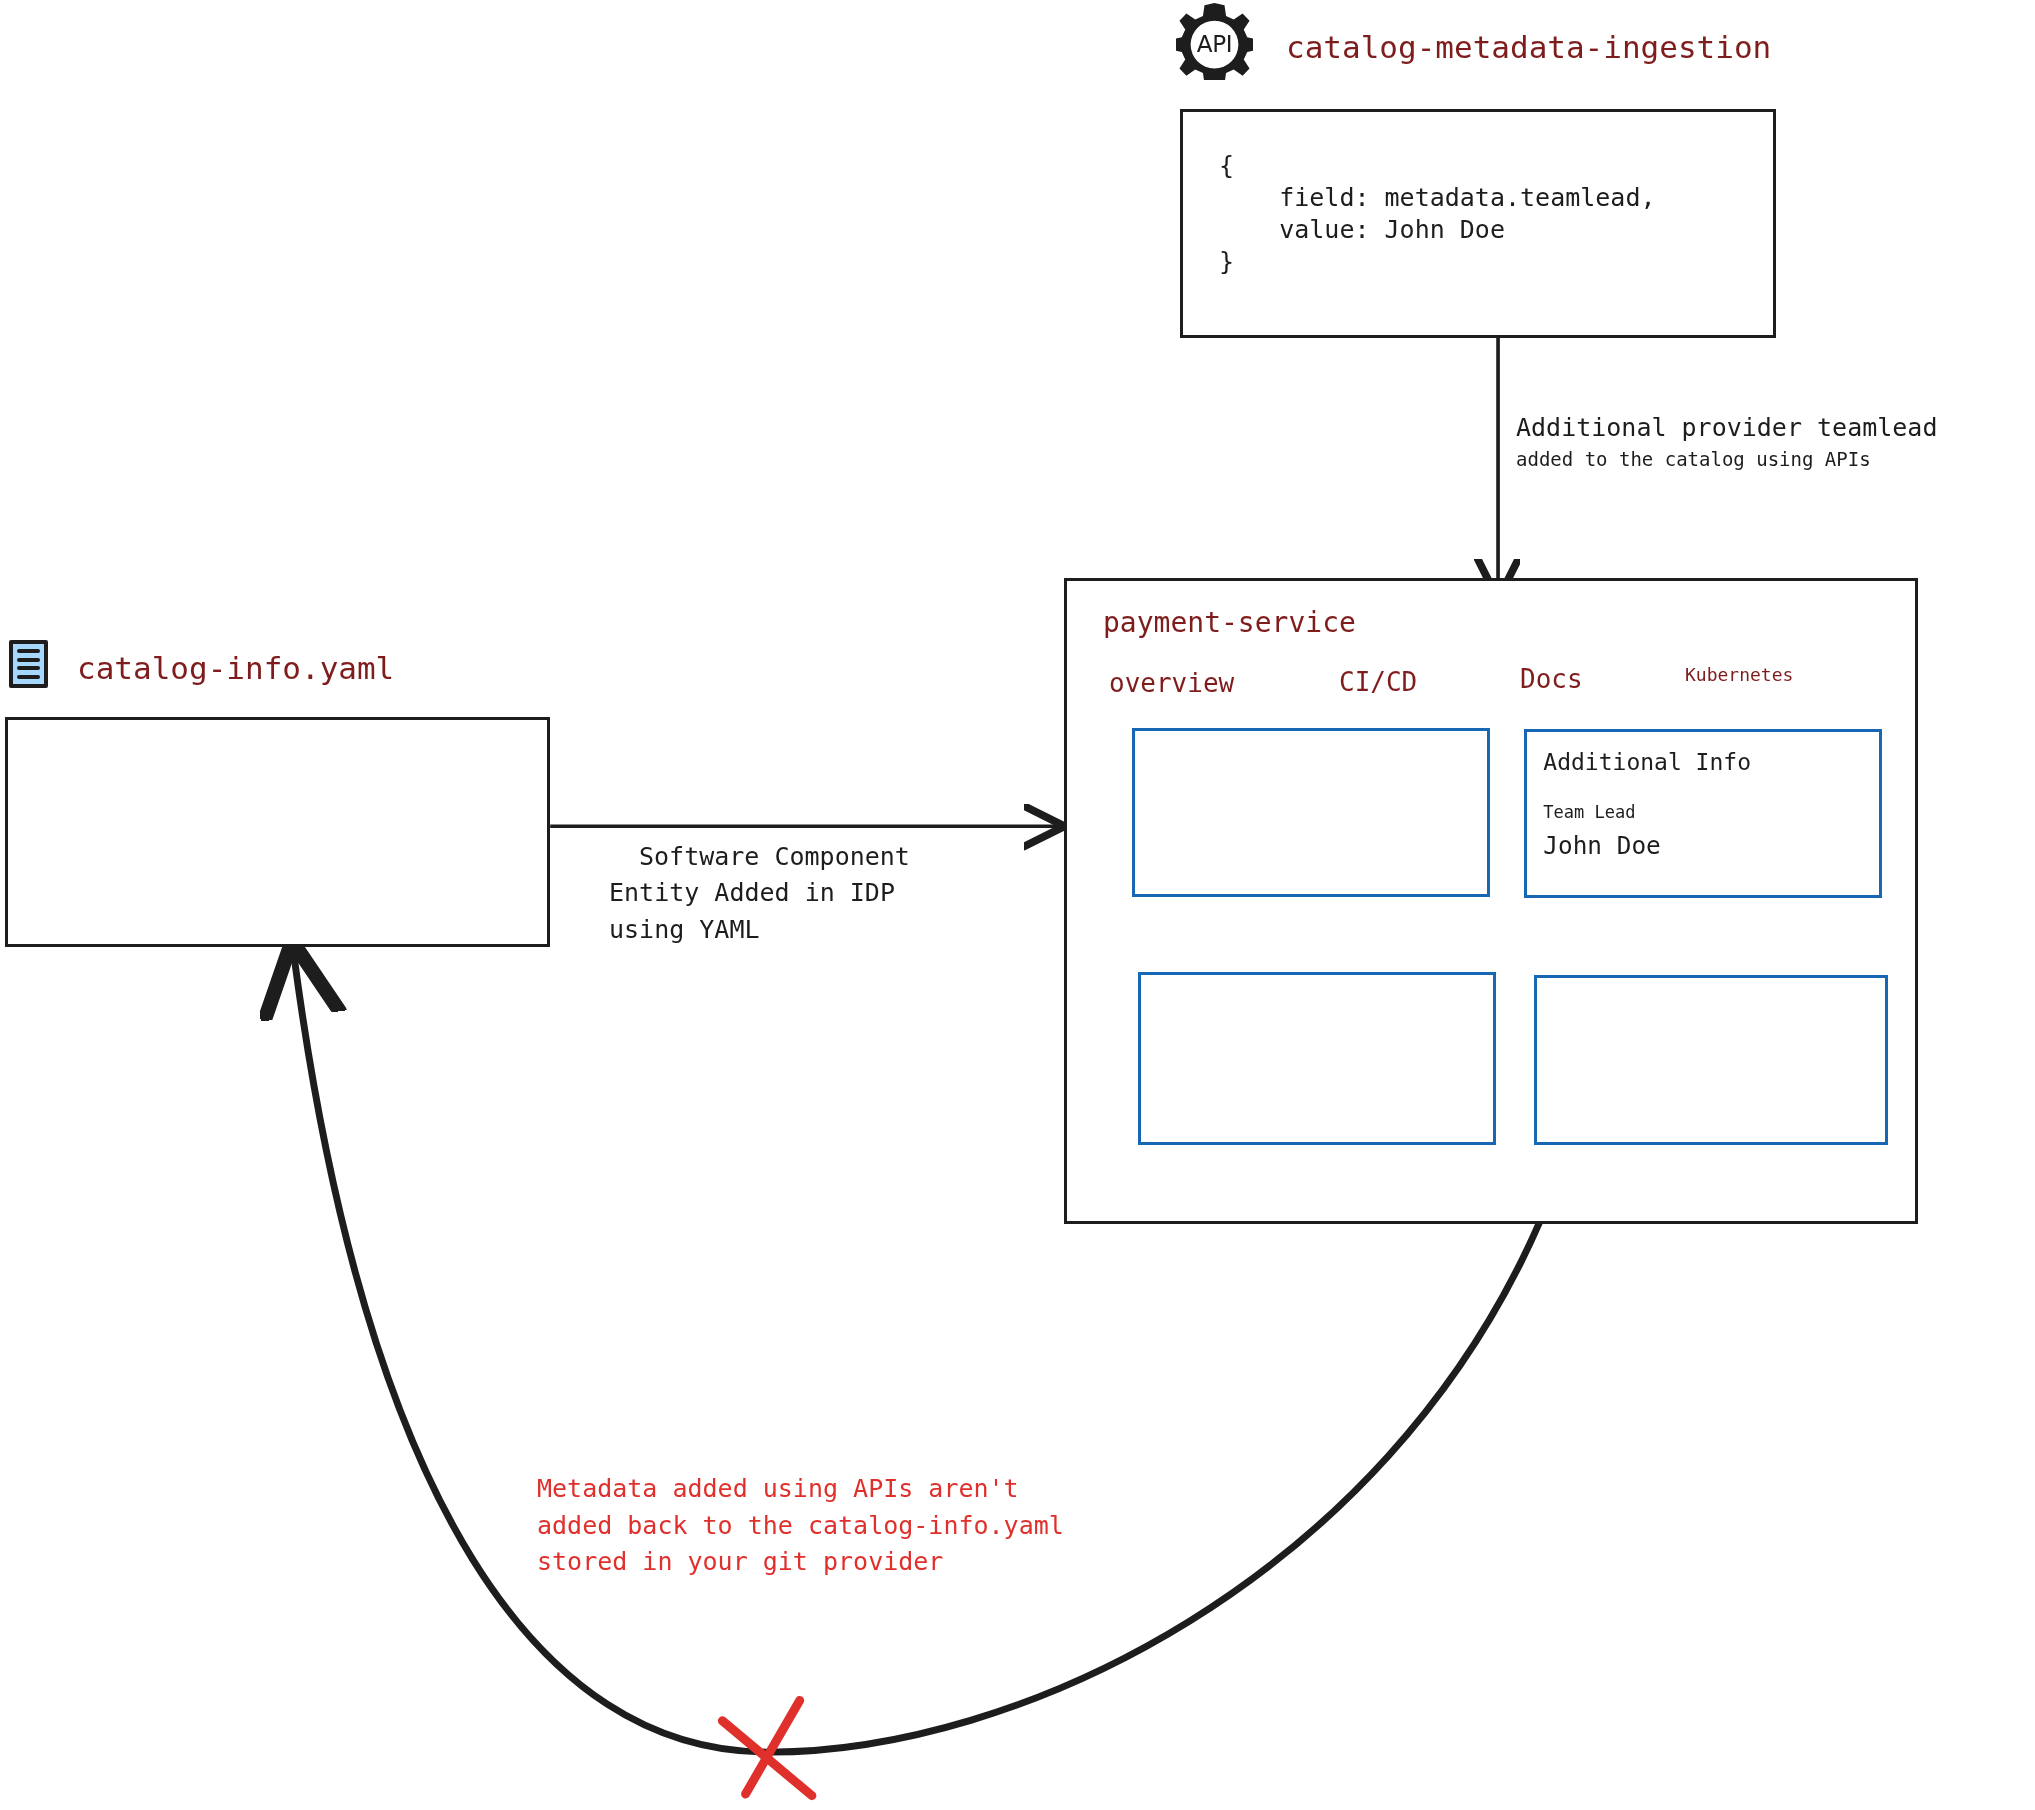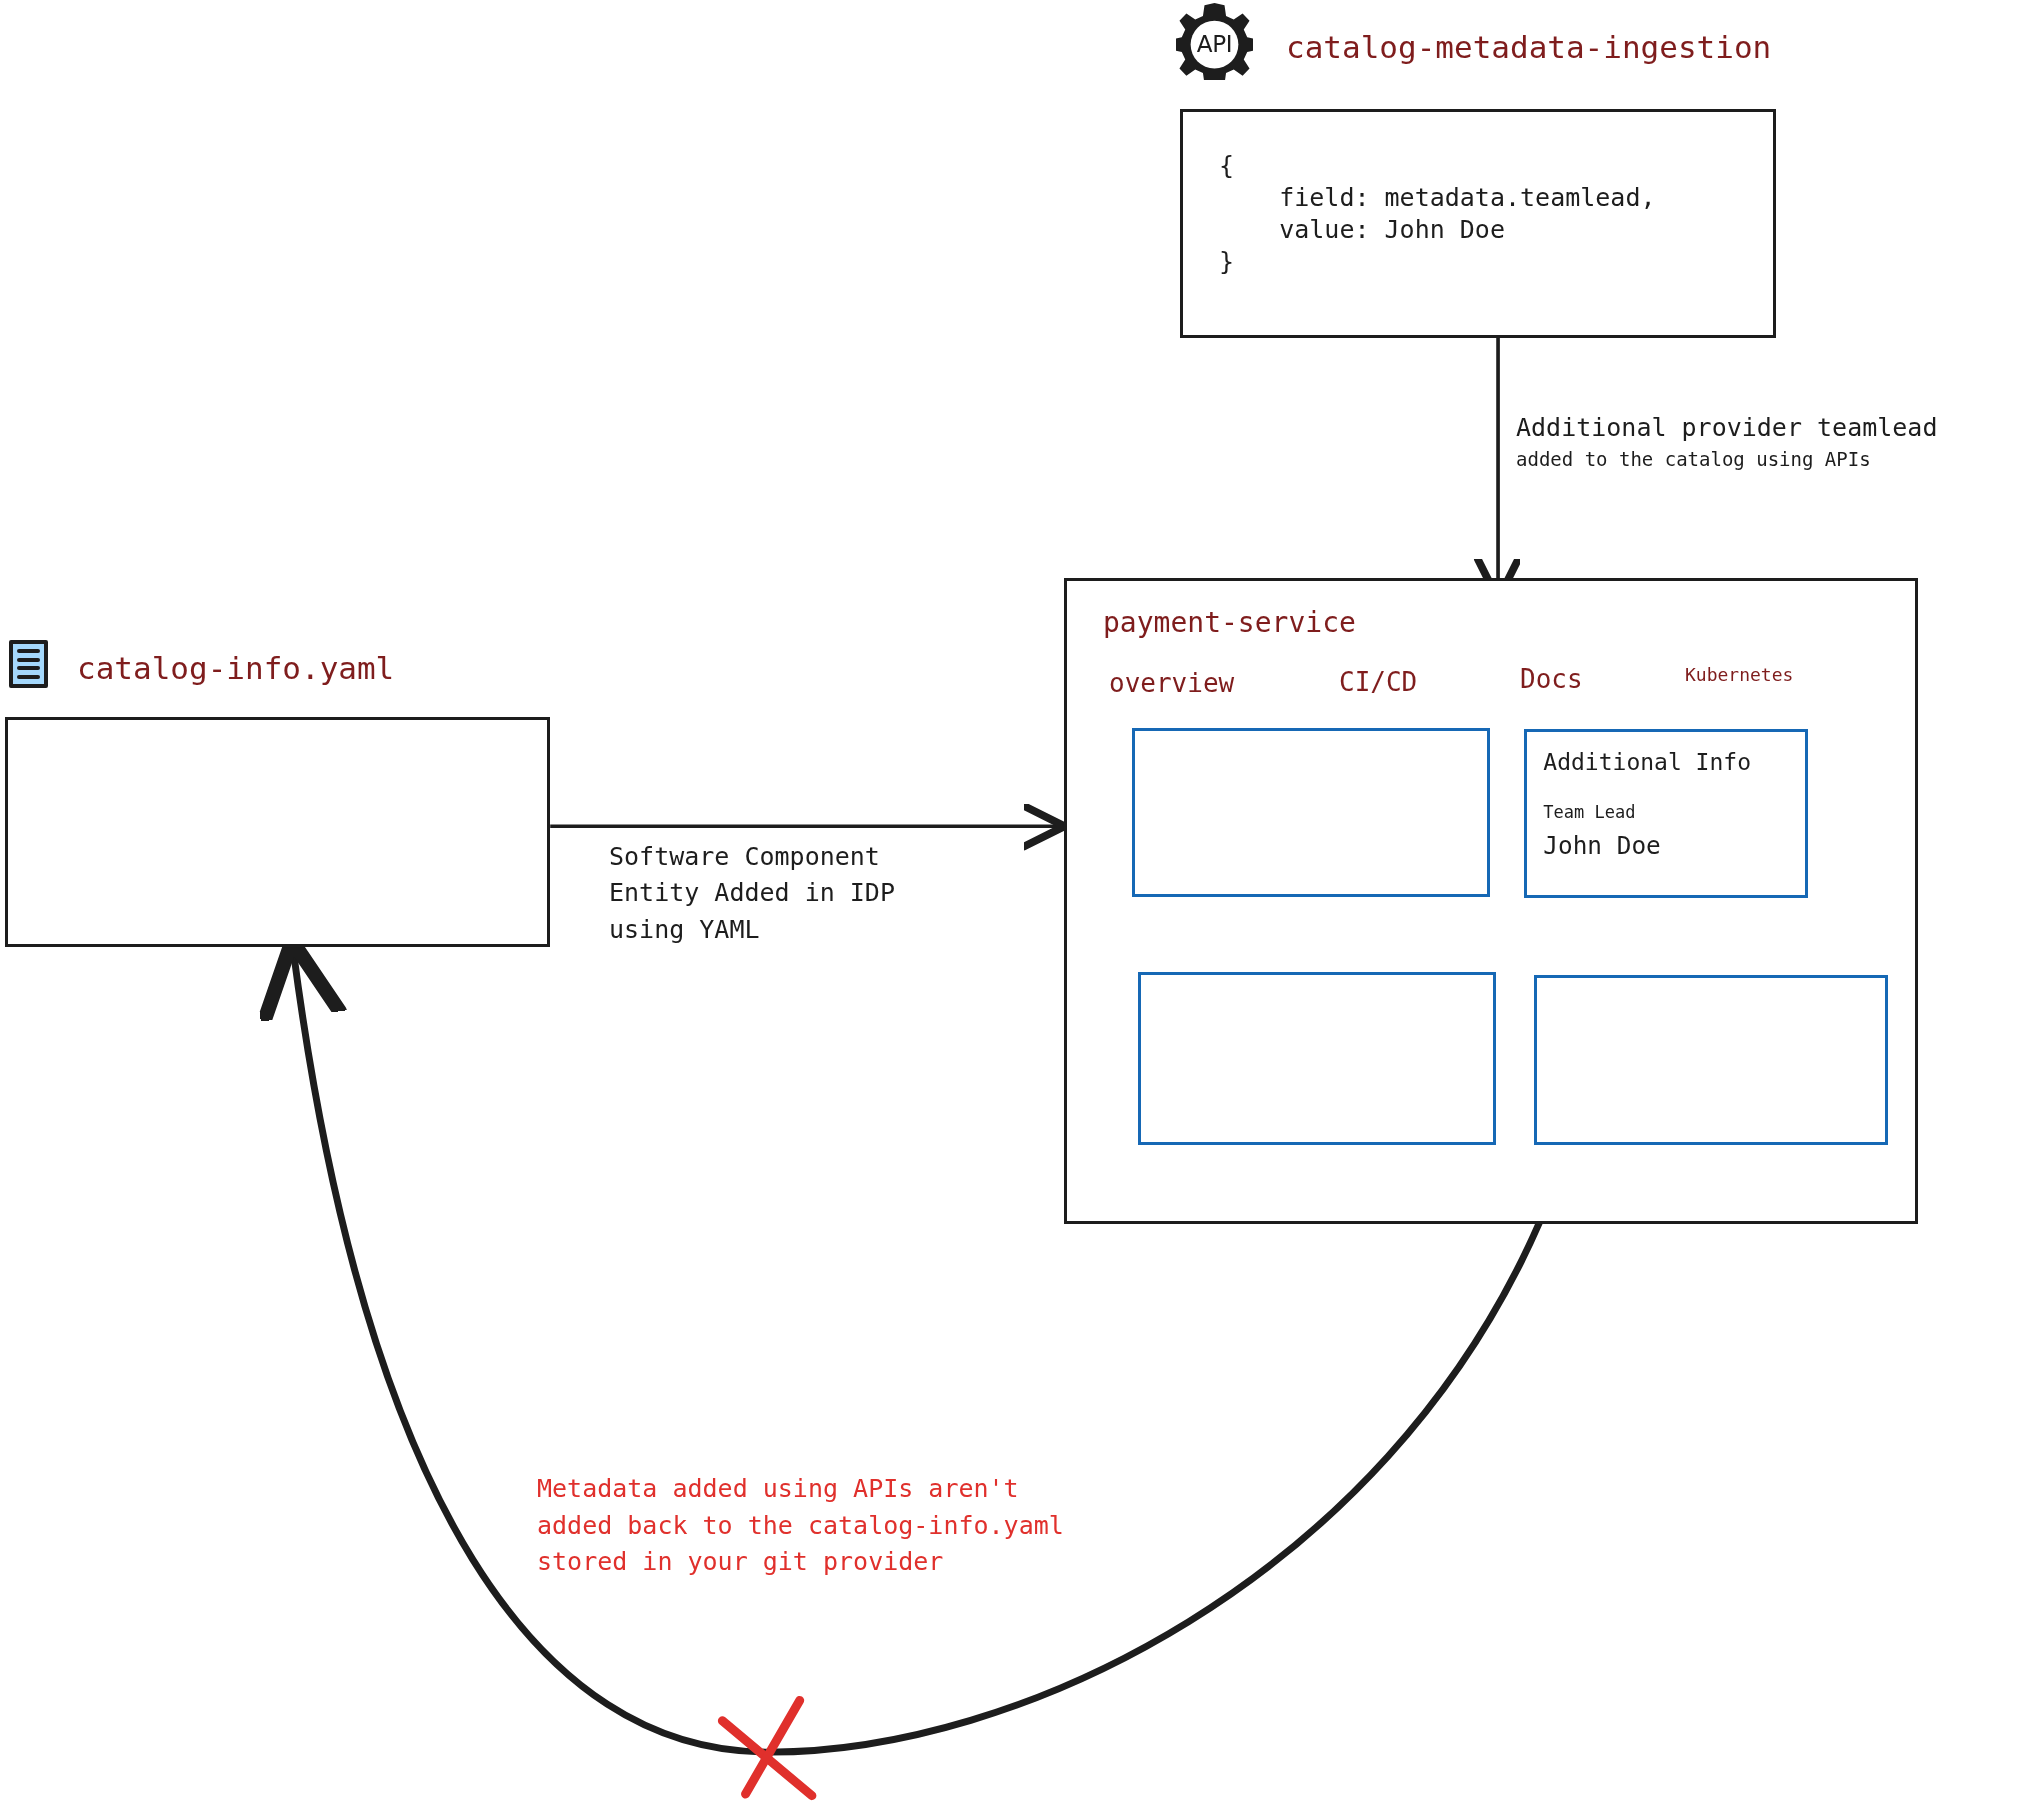--- a/index.html
+++ b/index.html
@@ -146,36 +146,36 @@
     <span></span>
     <span></span>
     <span></span>
   </div>
 
   <div class="abs blue-title" style="left:77px; top:650px; font-size:31px;">catalog-info.yaml</div>
 
   <div class="abs blackbox" style="left:4.9px; top:717px; width:545px; height:230px;"></div>
 
 
-  <div class="abs mono" style="left:609px; top:841px; font-size:25px;">Software Component</div>
+  <div class="abs mono" style="left:639px; top:841px; font-size:25px;">Software Component</div>
   <div class="abs mono" style="left:609px; top:877px; font-size:25px;">Entity Added in IDP</div>
   <div class="abs mono" style="left:609px; top:914px; font-size:25px;">using YAML</div>
 
   <div class="abs blackbox" style="left:1064px; top:578px; width:854px; height:646px;"></div>
 
   <div class="abs blue-title" style="left:1103px; top:606px; font-size:28px;">payment-service</div>
 
   <div class="abs blue-title" style="left:1109px; top:668px; font-size:26px; cursor:pointer;">overview</div>
   <div class="abs blue-title" style="left:1339px; top:667px; font-size:26px; cursor:pointer;">CI/CD</div>
   <div class="abs blue-title" style="left:1520px; top:664px; font-size:26px; cursor:pointer;">Docs</div>
   <div class="abs blue-title" style="left:1685px; top:664px; font-size:18px; cursor:pointer;">Kubernetes</div>
 
   <div class="abs bluebox" style="left:1132px; top:728px; width:358px; height:169px;"></div>
 
-  <div class="abs bluebox" style="left:1524px; top:729px; width:284px; height:169px;">
+  <div class="abs bluebox" style="left:1524px; top:729px; width:358px; height:169px;">
     <div class="mono" style="margin:16.3px 0 0 16.3px; font-size:23px;">Additional Info</div>
     <div class="mono" style="margin:24.4px 0 0 16.3px; font-size:17px;">Team Lead</div>
     <div class="mono" style="margin:5.7px 0 0 16.3px; font-size:24.4px;">John Doe</div>
   </div>
 
   <div class="abs bluebox" style="left:1138px; top:972px; width:358px; height:173px;"></div>
 
   <div class="abs bluebox" style="left:1534px; top:975px; width:354px; height:170px;"></div>
 
   <div class="abs red-note" style="left:537px; top:1508px; font-size:25px;">added back to the catalog-info.yaml</div>

